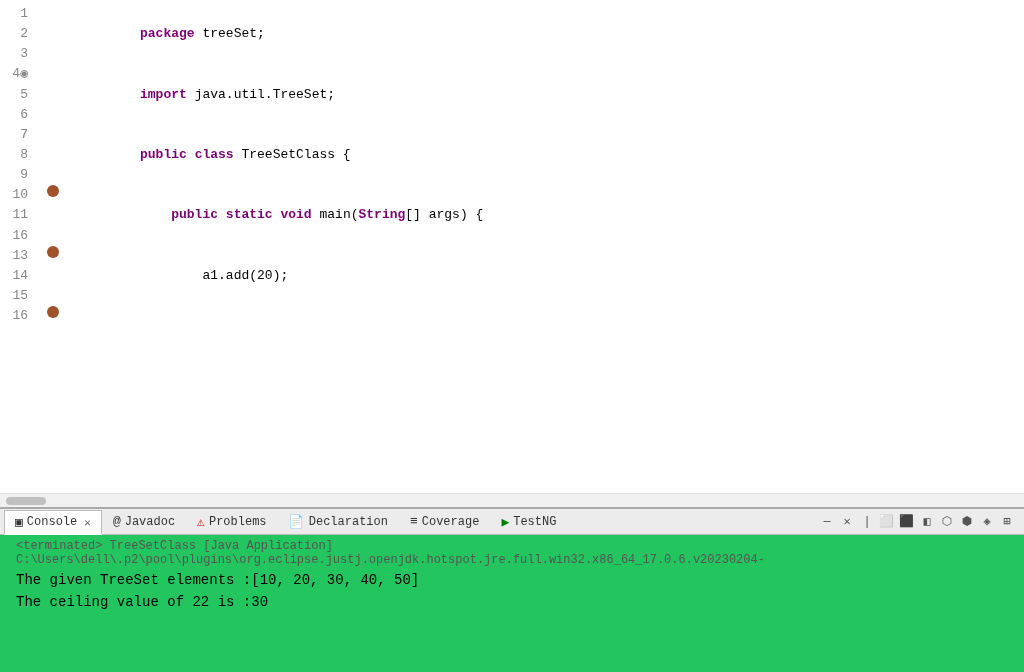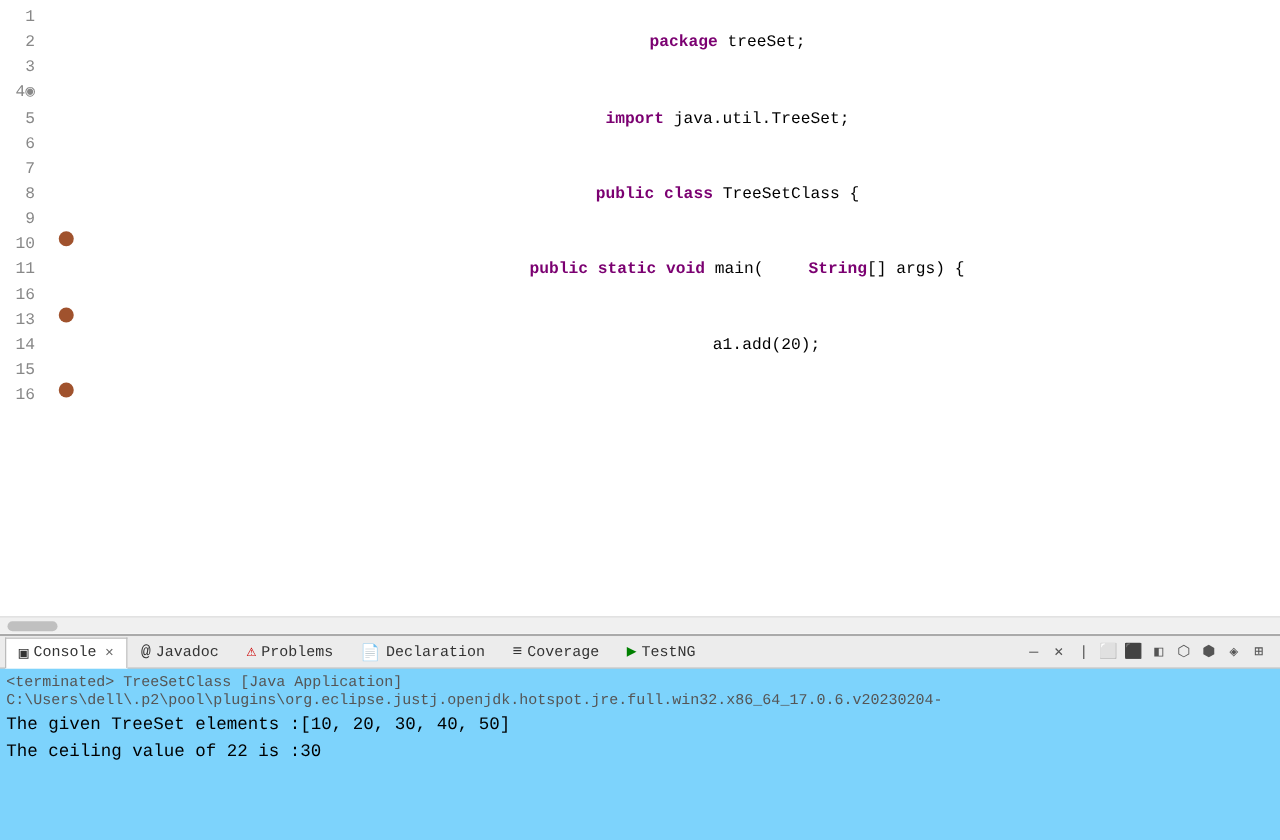--- a/index.html
+++ b/index.html
@@ -47,21 +47,20 @@
       color: #888;
       font-size: 13px;
       line-height: 1.55;
     }
 
     .code-lines {
       flex: 1;
       padding: 4px 0 4px 8px;
       line-height: 1.55;
       overflow: hidden;
-      text-align: center;
     }
 
     .code-line {
       display: flex;
       align-items: flex-start;
       min-height: 20px;
       line-height: 1.55;
       white-space: pre;
     }
 
@@ -83,21 +82,21 @@
       display: inline-block;
     }
 
     .code-text {
       flex: 1;
     }
 
     
     .kw-purple { color: #7B0071; font-weight: bold; } 
     .kw-normal { color: #000; }
-    .kw-type { color: #7B0071; font-weight: bold; margin-left: 36px; }
+    .kw-type { color: #7B0071; font-weight: bold; }
     .treeset-cls { color: #000; }
 
     
     .h-scrollbar {
       height: 14px;
       background: #f0f0f0;
       border-top: 1px solid #ddd;
       display: flex;
       align-items: center;
       padding: 0 2px;
@@ -174,22 +173,22 @@
       display: flex;
       align-items: center;
       justify-content: center;
       font-size: 12px;
       cursor: pointer;
       color: #555;
     }
 
     .console-content {
       flex: 1;
-      background: #7dd3fc;
-      padding: 4px 5px;
+      background: #22c55e;
+      padding: 4px 16px;
       font-family: 'Courier New', Courier, monospace;
       font-size: 13px;
       color: #000;
       overflow: hidden;
     }
 
     .console-terminated {
       color: #555;
       font-size: 12px;
       margin-bottom: 2px;

